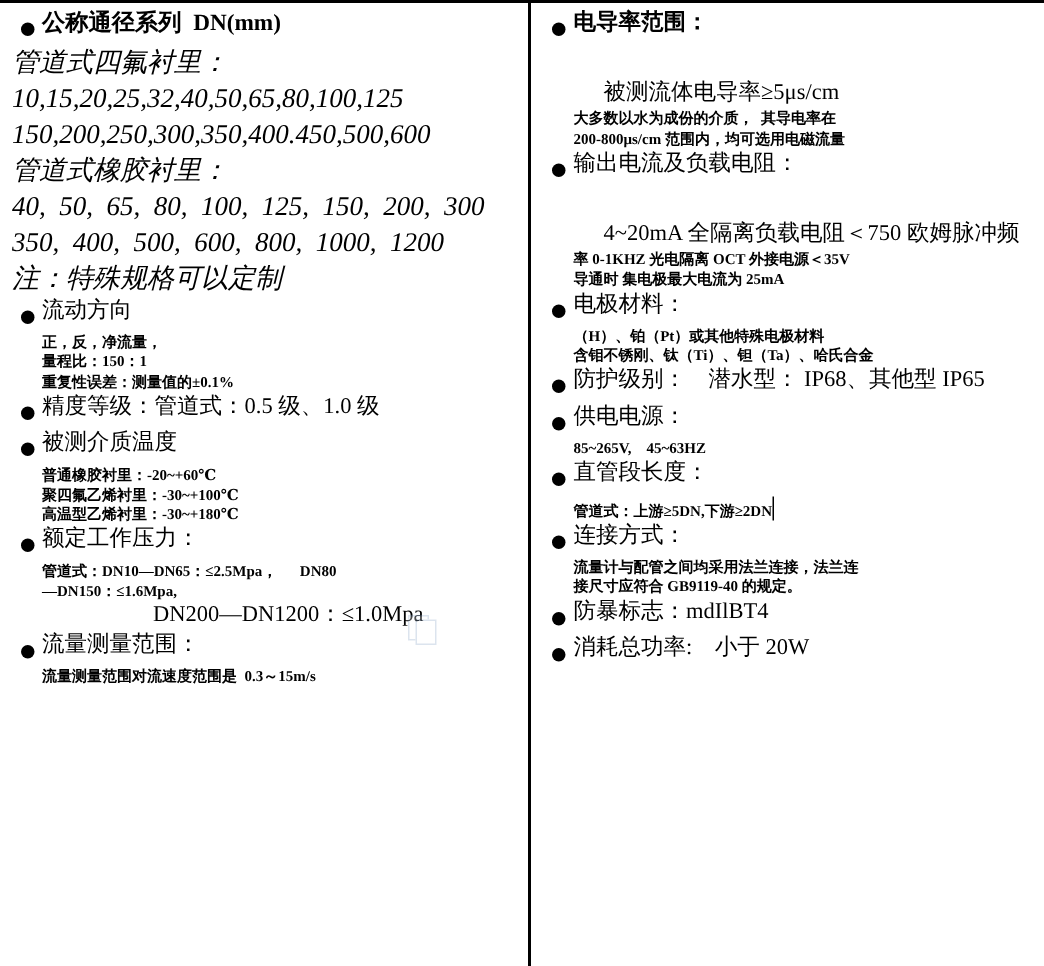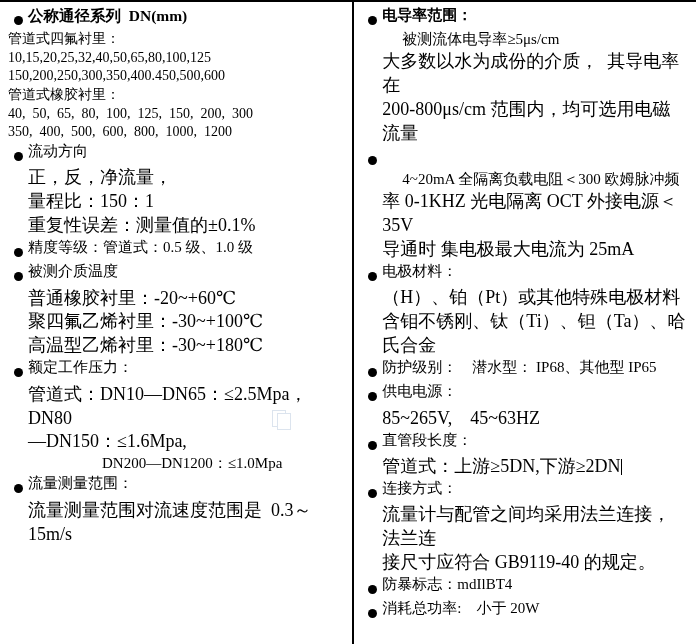--- a/index.html
+++ b/index.html
@@ -58,41 +58,44 @@
     background: #000;
   }
   .txt {
     flex: 1;
     font-size: 15px;
     padding-top: 0px;
     white-space: pre-wrap;
   }
   .indent1 {
     margin-left: 20px;
-    font-size: 18px;
-    line-height: 1.33;
-    white-space: pre-wrap;
+    font-size: 10px;
+    line-height: 1.33;
+    white-space: pre-wrap;
+    font-weight: bold;
   }
   .indent2 {
     margin-left: 40px;
     font-size: 15px;
     line-height: 1.33;
     white-space: pre-wrap;
+    margin-top: 23px;
   }
   .indent3 {
     margin-left: 94px;
     font-size: 15px;
     line-height: 1.33;
     white-space: pre-wrap;
   }
   .noindent {
     margin-left: 0px;
-    font-size: 14px;
-    line-height: 1.33;
-    white-space: pre-wrap;
+    font-size: 18px;
+    line-height: 1.33;
+    white-space: pre-wrap;
+    font-style: italic;
   }
   .bold {
     font-weight: bold;
   }
   .head-row .txt {
     font-weight: bold;
     font-size: 15.5px;
   }
   .wm {
     position: absolute;
@@ -136,20 +139,21 @@
       <div class="bullet-cell"><span class="bullet"></span></div>
       <div class="txt">公称通径系列  DN(mm)</div>
     </div>
 
     <div class="noindent">管道式四氟衬里：</div>
     <div class="noindent">10,15,20,25,32,40,50,65,80,100,125</div>
     <div class="noindent">150,200,250,300,350,400.450,500,600</div>
     <div class="noindent">管道式橡胶衬里：</div>
     <div class="noindent">40,  50,  65,  80,  100,  125,  150,  200,  300</div>
     <div class="noindent">350,  400,  500,  600,  800,  1000,  1200</div>
+    <div class="noindent">注：特殊规格可以定制</div>
 
     <div class="row">
       <div class="bullet-cell"><span class="bullet"></span></div>
       <div class="txt">流动方向</div>
     </div>
     <div class="indent1">正，反，净流量，</div>
     <div class="indent1">量程比：150：1</div>
     <div class="indent1">重复性误差：测量值的±0.1%</div>
 
     <div class="row">
@@ -191,22 +195,23 @@
     <div class="row">
       <div class="bullet-cell"><span class="bullet"></span></div>
       <div class="txt bold">电导率范围：</div>
     </div>
     <div class="indent2">被测流体电导率≥5μs/cm</div>
     <div class="indent1">大多数以水为成份的介质，  其导电率在</div>
     <div class="indent1">200-800μs/cm 范围内，均可选用电磁流量</div>
 
     <div class="row">
       <div class="bullet-cell"><span class="bullet"></span></div>
-    </div>
-    <div class="indent2">4~20mA 全隔离负载电阻＜300 欧姆脉冲频</div>
+      <div class="txt">输出电流及负载电阻：</div>
+    </div>
+    <div class="indent2">4~20mA 全隔离负载电阻＜750 欧姆脉冲频</div>
     <div class="indent1">率 0-1KHZ 光电隔离 OCT 外接电源＜35V</div>
     <div class="indent1">导通时 集电极最大电流为 25mA</div>
 
     <div class="row">
       <div class="bullet-cell"><span class="bullet"></span></div>
       <div class="txt">电极材料：</div>
     </div>
     <div class="indent1">（H）、铂（Pt）或其他特殊电极材料</div>
     <div class="indent1">含钼不锈刚、钛（Ti）、钽（Ta）、哈氏合金</div>
 

